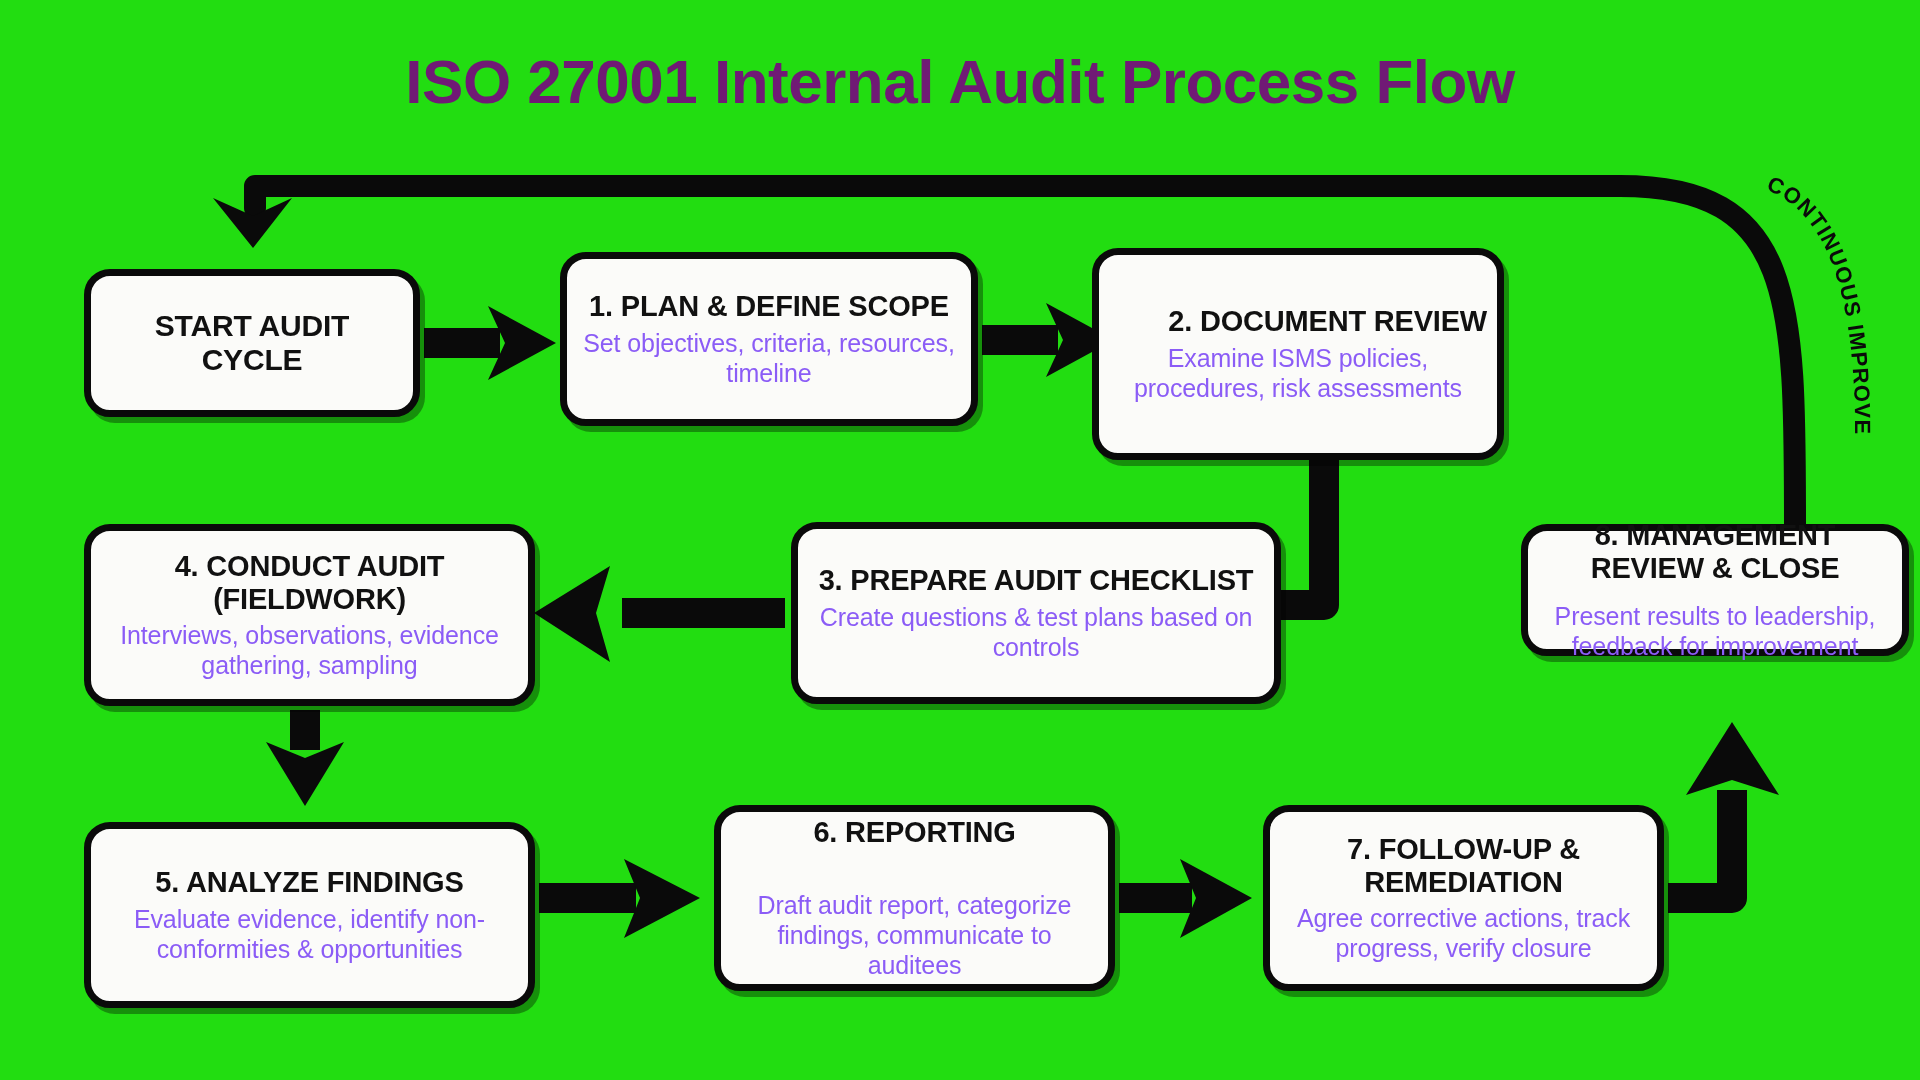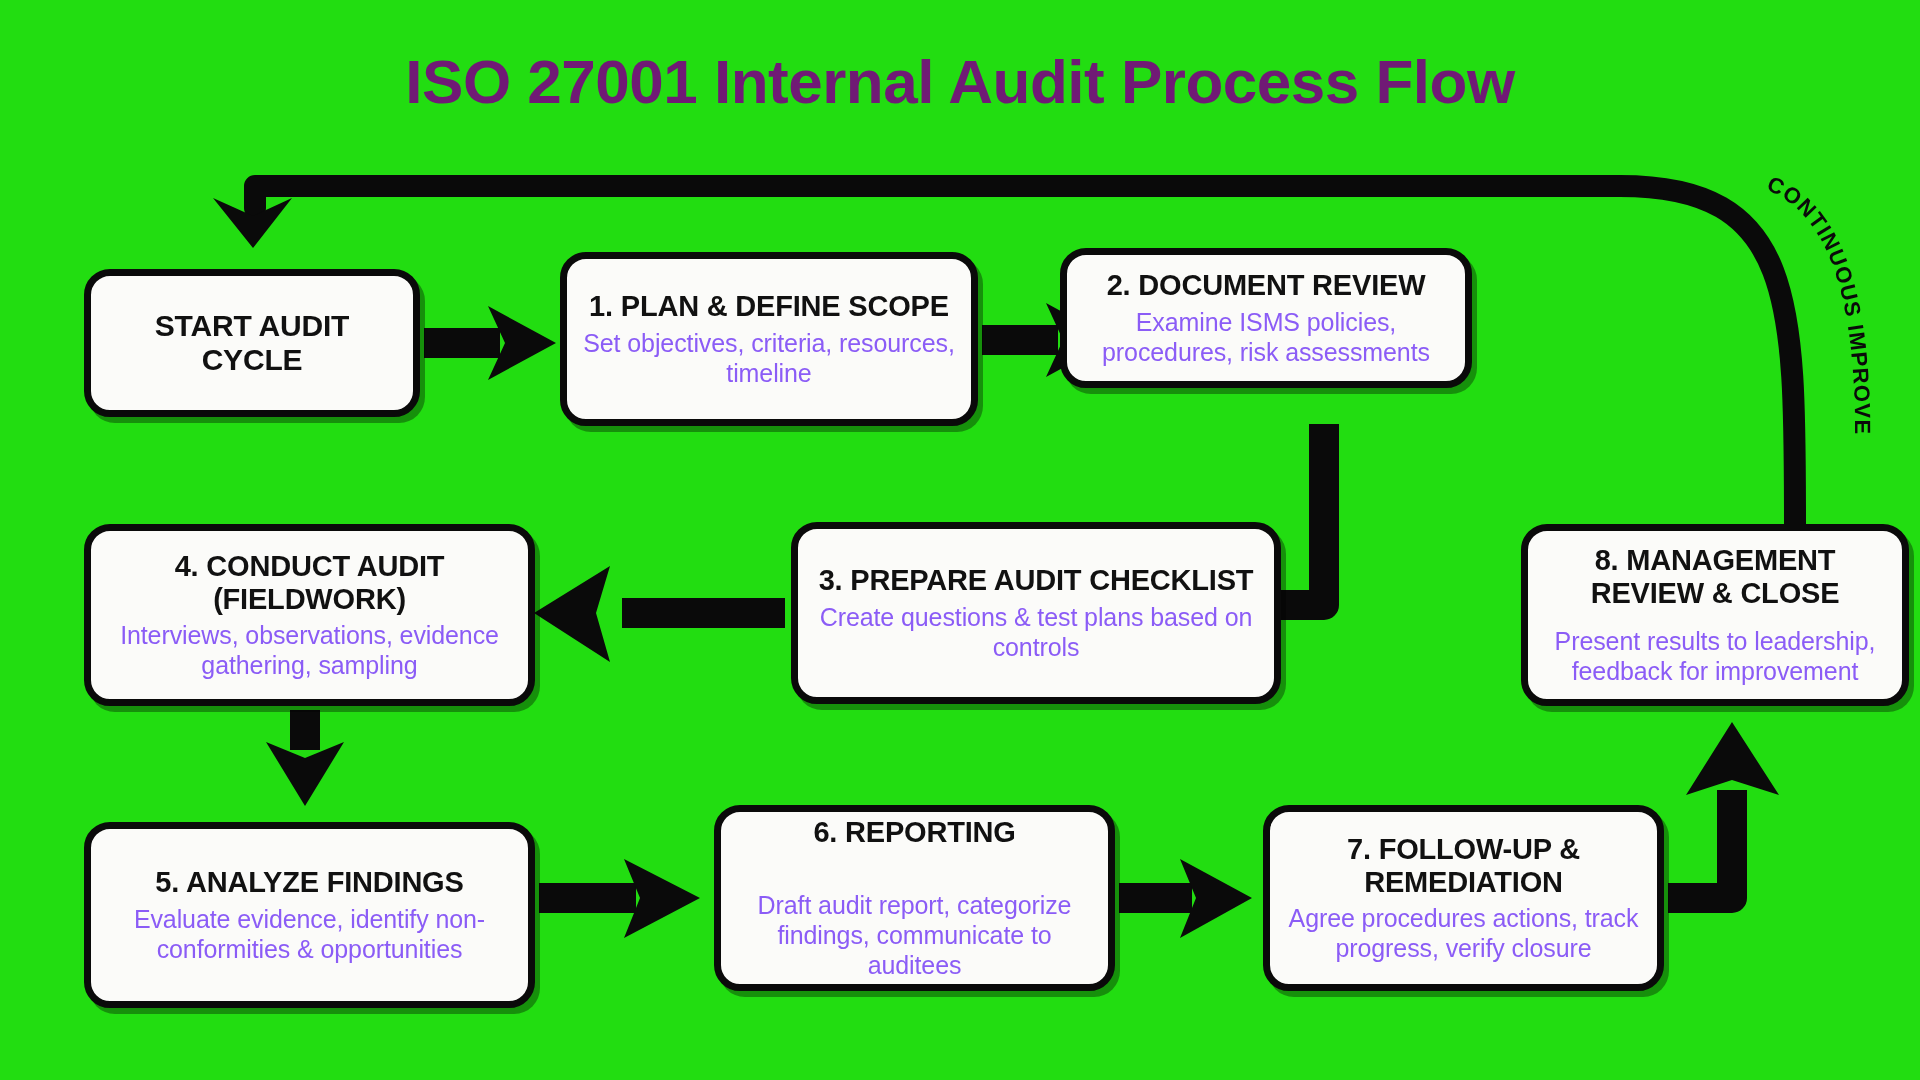--- a/index.html
+++ b/index.html
@@ -140,21 +140,21 @@
 
   <div class="node nodesc" style="left:84px; top:269px; width:336px; height:148px;align-items:center;">
     <div class="ttl">START AUDIT CYCLE</div>
   </div>
 
   <div class="node" style="left:560px; top:252px; width:418px; height:174px;">
     <div class="ttl">1. PLAN &amp; DEFINE SCOPE</div>
     <div class="dsc">Set objectives, criteria, resources, timeline</div>
   </div>
 
-  <div class="node" style="left:1060px; top:248px; width:412px; height:140px;">
+  <div class="node" style="left:1092px; top:248px; width:412px; height:212px;align-items:flex-end;">
     <div class="ttl">2. DOCUMENT REVIEW</div>
     <div class="dsc">Examine ISMS policies, procedures, risk assessments</div>
   </div>
 
   <div class="node" style="left:791px; top:522px; width:490px; height:182px;">
     <div class="ttl">3. PREPARE AUDIT CHECKLIST</div>
     <div class="dsc">Create questions &amp; test plans based on controls</div>
   </div>
 
   <div class="node" style="left:84px; top:524px; width:451px; height:182px;">
@@ -167,21 +167,21 @@
     <div class="dsc">Evaluate evidence, identify non-conformities &amp; opportunities</div>
   </div>
 
   <div class="node" style="left:714px; top:805px; width:401px; height:186px;gap:36px;">
     <div class="ttl">6. REPORTING</div>
     <div class="dsc">Draft audit report, categorize findings, communicate to auditees</div>
   </div>
 
   <div class="node" style="left:1263px; top:805px; width:401px; height:186px;">
     <div class="ttl">7. FOLLOW-UP &amp; REMEDIATION</div>
-    <div class="dsc">Agree procedures actions, track progress, verify closure</div>
+    <div class="dsc">Agree corrective actions, track progress, verify closure</div>
   </div>
 
-  <div class="node" style="left:1521px; top:524px; width:388px; height:182px;gap:11px;">
+  <div class="node" style="left:1521px; top:524px; width:388px; height:132px;gap:11px;">
     <div class="ttl">8. MANAGEMENT REVIEW &amp; CLOSE</div>
     <div class="dsc">Present results to leadership, feedback for improvement</div>
   </div>
 
 </div>
 
 </body></html>

